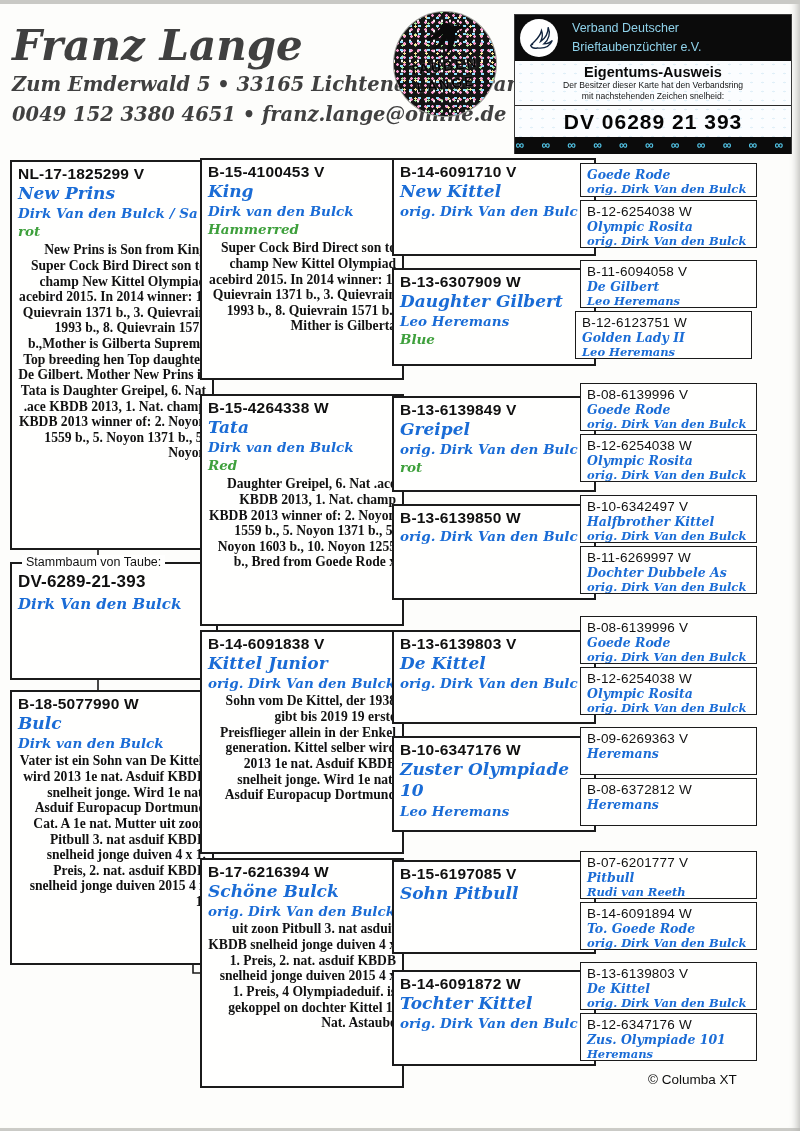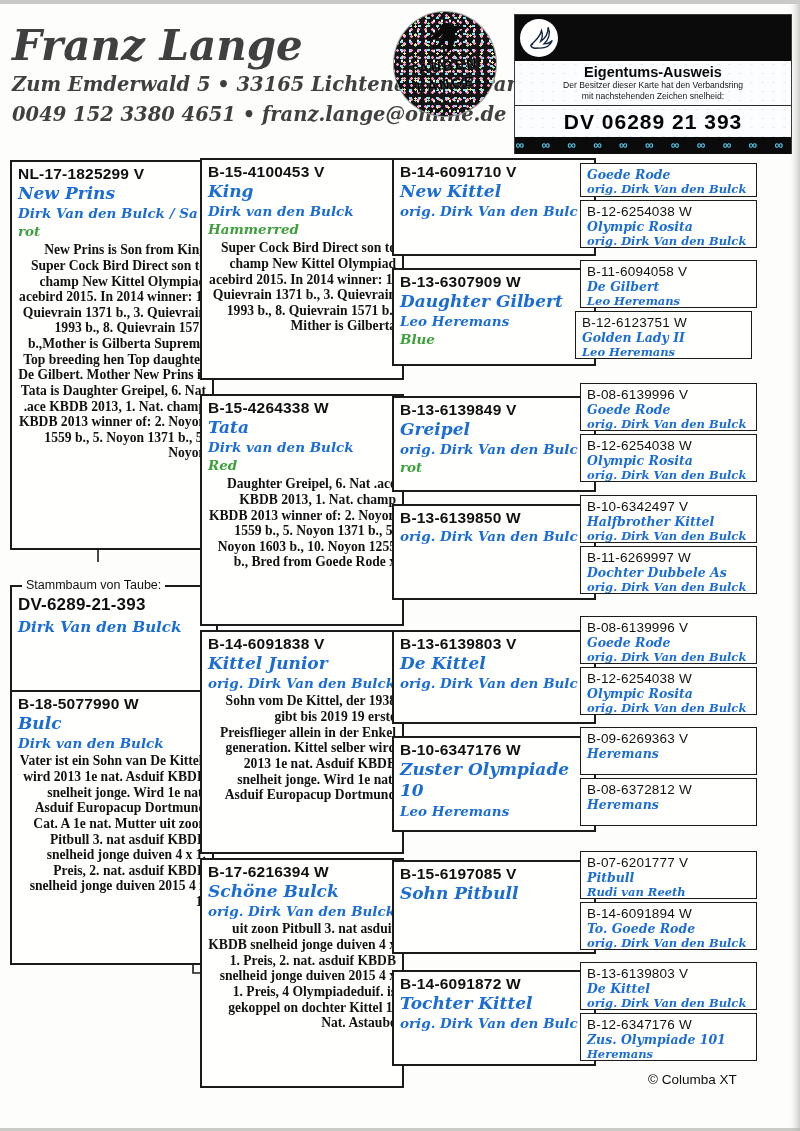--- a/index.html
+++ b/index.html
@@ -51,21 +51,21 @@
   .g4 .ring{font-weight:400;font-size:13.5px;}
   .bname{font-family:"DejaVu Serif",serif;font-style:italic;font-weight:700;color:#1a6cd6;font-size:17px;line-height:1.25;}
   .breeder{font-family:"DejaVu Serif",serif;font-style:italic;font-weight:700;color:#1a6cd6;font-size:13.5px;line-height:1.35;}
   .bcolor{font-family:"DejaVu Serif",serif;font-style:italic;font-weight:700;color:#3ea03c;font-size:13.5px;line-height:1.4;}
   .g4 .bname{font-size:12.5px;line-height:1.2;}
   .g4 .breeder{font-size:11.5px;line-height:1.25;}
   .pbody{font-family:"Liberation Serif",serif;font-weight:700;font-size:13.6px;line-height:1.15;color:#121212;margin-top:1px;text-align:right;}
 
   
   .subject{position:absolute;left:10px;top:562px;width:208px;height:118px;box-sizing:border-box;
-    border:2px solid #1b1b1b;background:#fffffe;padding:8px 10px 2px 6px;margin-top:23px;}
+    border:2px solid #1b1b1b;background:#fffffe;padding:8px 10px 2px 6px;}
   .legend{position:absolute;left:10px;top:-9px;background:#fffffe;padding:0 4px;font-size:12.5px;color:#111;white-space:nowrap;}
   .subject .ring{font-size:17px;}
   .subject .breeder{font-size:15px;margin-top:2px;}
 
   .connectors{position:absolute;left:0;top:0;pointer-events:none;}
   .copyright{position:absolute;left:648px;top:1072px;font-size:13.5px;color:#0e0e0e;font-weight:400;}
 </style>
 </head>
 <body>
 
@@ -87,20 +87,24 @@
     </div>
   </div>
 
   <div class="card">
     <div class="card-band">
       <div class="dove-circle">
         <svg width="30" height="30" viewBox="0 0 36 36">
           <path d="M8 27 C14 20 19 18 21 9 C23 14 22 18 20 22 C26 18 29 12 29 5 C32 12 30 20 24 25 C28 25 31 24 34 21 C31 28 24 31 16 30 C12 31 9 29 8 27 Z" fill="none" stroke="#10233d" stroke-width="1.6"></path>
           <circle cx="10" cy="25.5" r="1.1" fill="#10233d"></circle>
         </svg>
+      </div>
+      <div class="card-org">
+        <div>Verband Deutscher</div>
+        <div>Brieftaubenzüchter e.V.</div>
       </div>
     </div>
     <div class="card-title">Eigentums-Ausweis</div>
     <div class="card-sub">
       <div>Der Besitzer dieser Karte hat den Verbandsring</div>
       <div>mit nachstehenden Zeichen snelheid:</div>
     </div>
     <div class="card-ring">DV 06289 21 393</div>
     <div class="card-pattern">∞ ∞ ∞ ∞ ∞ ∞ ∞ ∞ ∞ ∞ ∞ ∞ ∞</div>
   </div>

